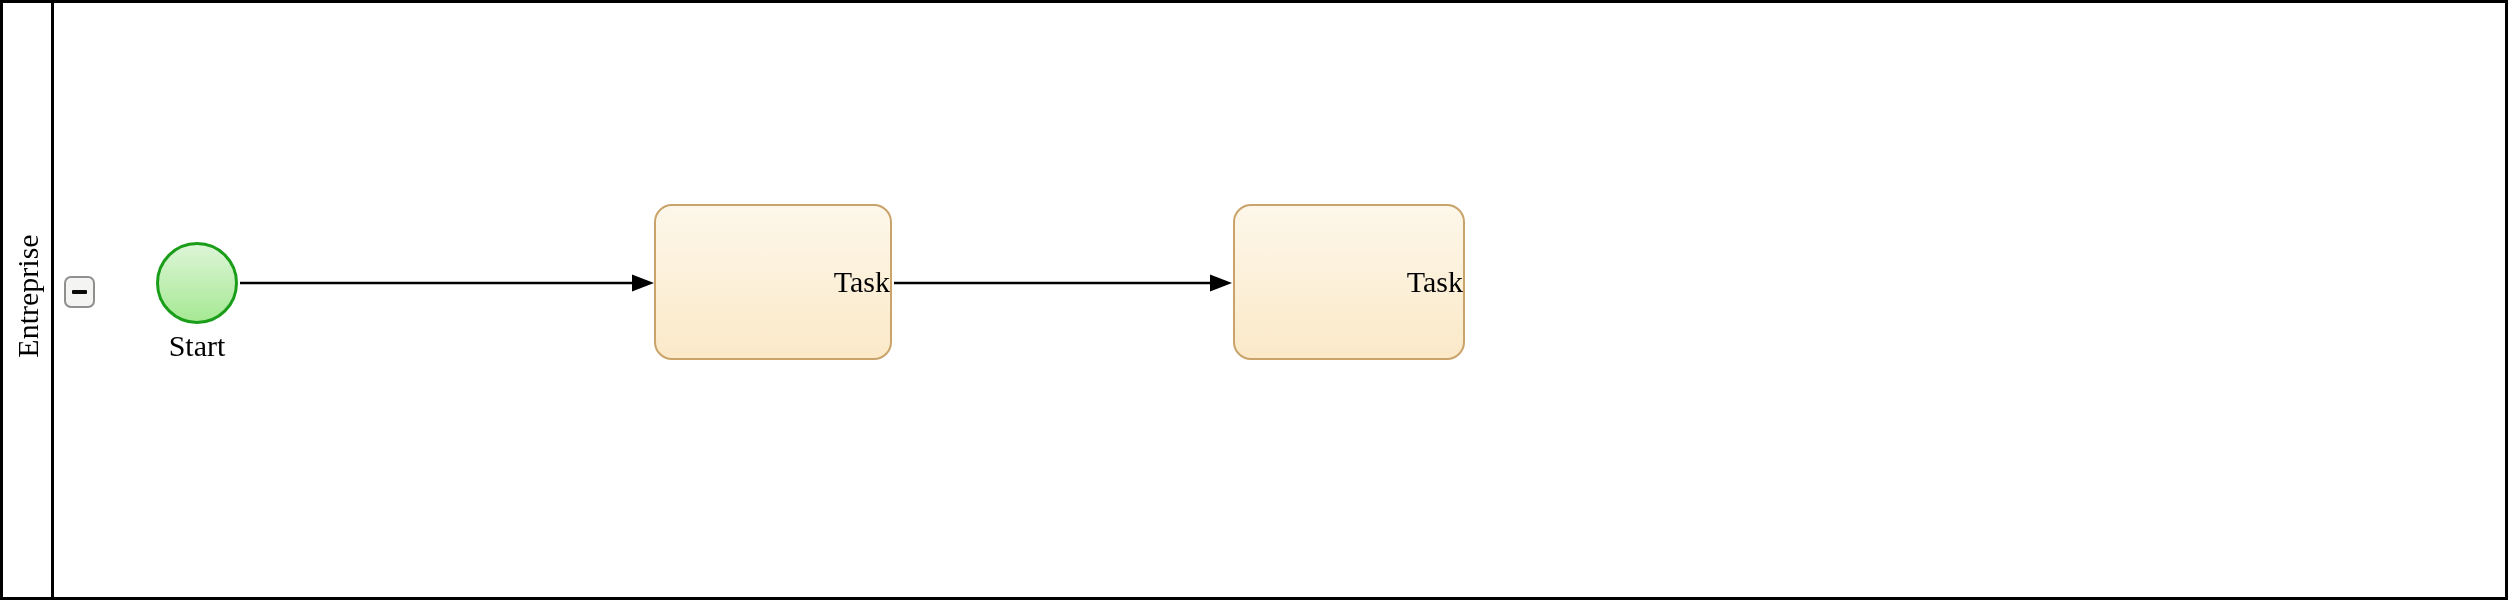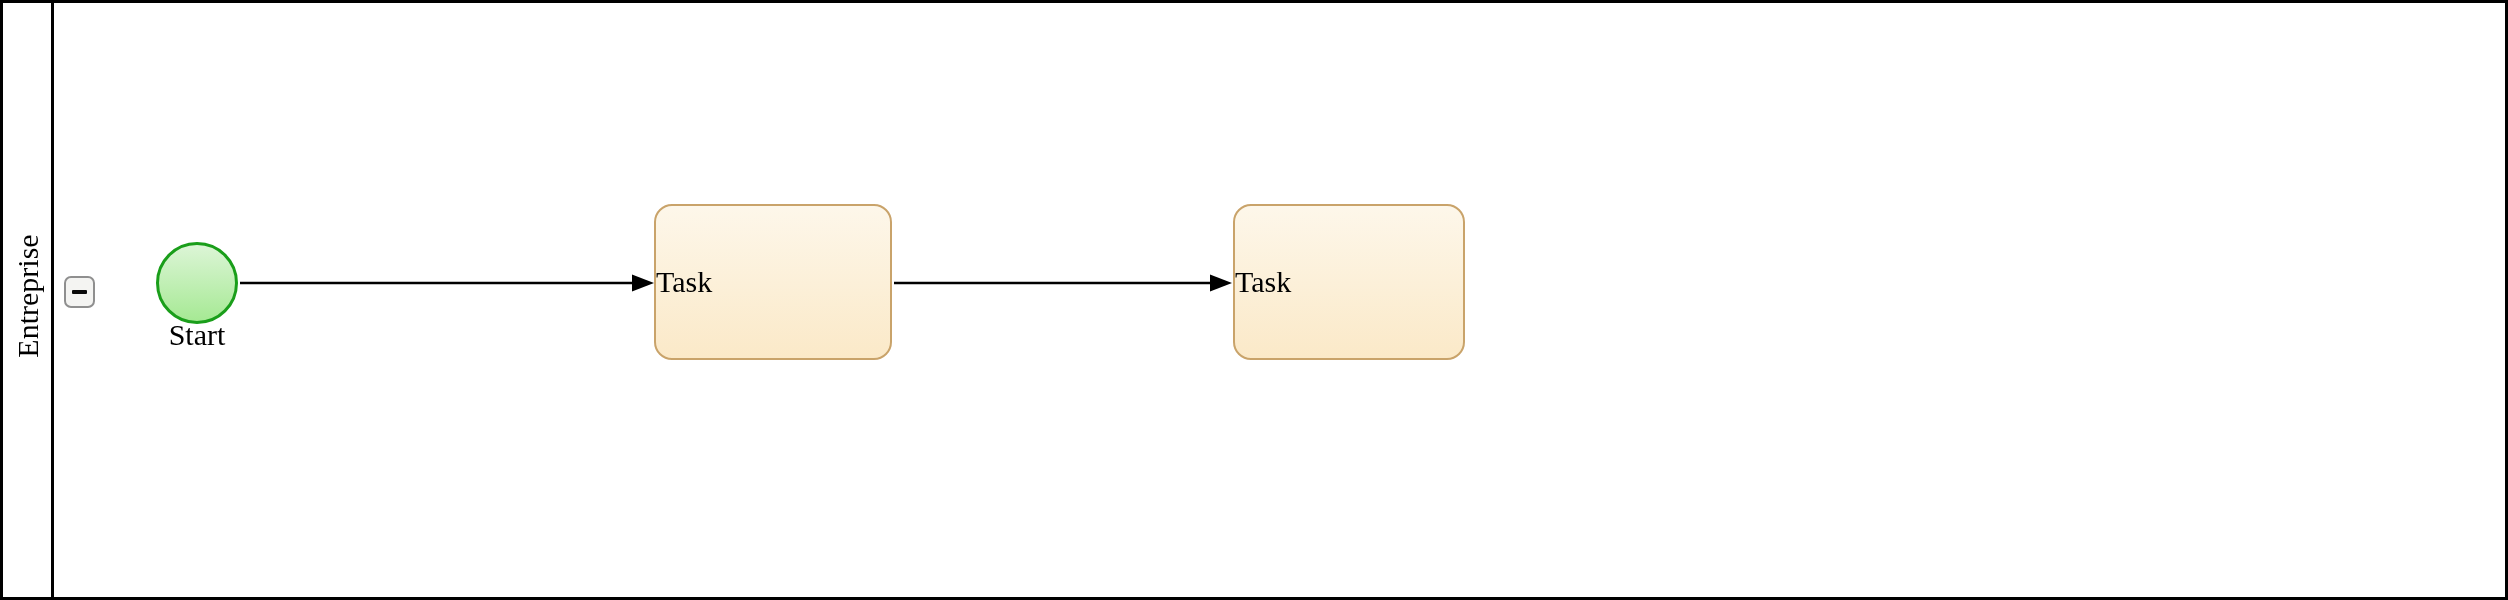--- a/index.html
+++ b/index.html
@@ -80,41 +80,41 @@
     box-sizing: border-box;
     border: 3px solid var(--event-stroke, #1a9e1a);
     border-radius: 50%;
     background: linear-gradient(180deg,
       var(--event-fill-top, #dcf5d6) 0%,
       var(--event-fill-bottom, #a6e994) 100%);
   }
   .start-label {
     position: absolute;
     left: 194px;
-    top: 332px;
+    top: 343px;
     transform: translate(-50%, -50%);
     font-size: 30px;
     color: #000000;
     white-space: nowrap;
   }
 
   
   .task {
     position: absolute;
     top: 201px;
     height: 156px;
     box-sizing: border-box;
     border: 2.5px solid var(--task-stroke, #c9a36a);
     border-radius: 18px;
     background: linear-gradient(180deg,
       var(--task-fill-top, #fdf7ea) 0%,
       var(--task-fill-bottom, #fbe9c8) 100%);
     display: flex;
     align-items: center;
-    justify-content: flex-start;
+    justify-content: flex-end;
   }
   .task-1 { left: 651px;  width: 238px; }
   .task-2 { left: 1230px; width: 232px; }
   .task-label {
     font-size: 30px;
     color: #000000;
   }
 
   
   .flows {

